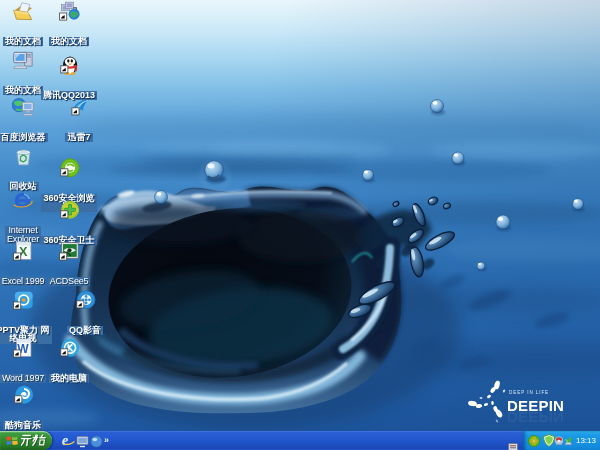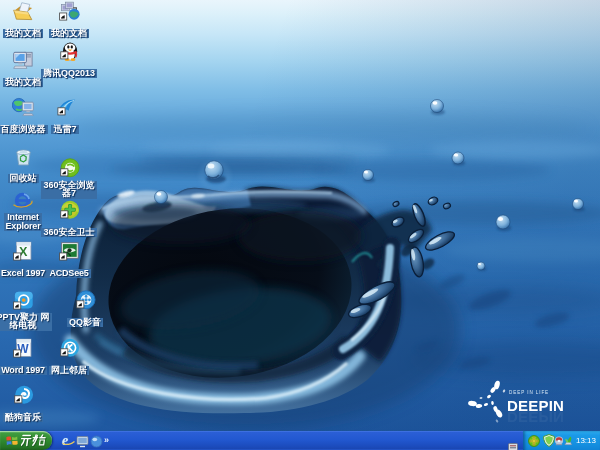--- a/index.html
+++ b/index.html
@@ -1,21 +1,21 @@
 <!DOCTYPE html>
 <html><head>
 <meta charset="utf-8">
 <style>
 html,body{margin:0;padding:0;background:#000}
 #screen{position:relative;width:600px;height:450px;overflow:hidden;font-family:"Liberation Sans",sans-serif}
 #wall{position:absolute;left:0;top:0}
 .cell{position:absolute;width:60px;text-align:center}
 .cell svg{display:block;margin:0 auto}
-.lbl.en{font-weight:bold;letter-spacing:-0.2px}
-.lbl{display:inline-block;margin-top:2px;padding:0 2px 1px;font-size:9px;line-height:8.5px;color:#fff;font-weight:bold;background:#3a6ea5;text-shadow:1px 1px 1px #0a2a52;white-space:pre-line}
+.lbl.en{font-weight:normal;letter-spacing:-0.2px}
+.lbl{display:inline-block;margin-top:15px;padding:0 2px 1px;font-size:9px;line-height:8.5px;color:#fff;font-weight:bold;background:#3a6ea5;text-shadow:1px 1px 1px #0a2a52;white-space:pre-line}
 #taskbar{position:absolute;left:0;top:431px;width:600px;height:19px;background:linear-gradient(#4a7ce8 0%,#2b5fd6 6%,#2258d0 45%,#1c4cbd 80%,#1a46b2 95%,#2b5fd6 100%)}
 #startbtn{position:absolute;left:0;top:0;width:52px;height:19px;border-radius:0 9px 9px 0;background:linear-gradient(#6fc26f 0%,#3f9b3f 12%,#2f8a2f 50%,#257425 85%,#1d611d 100%);box-shadow:inset 0 1px 1px rgba(255,255,255,.45),1px 0 2px rgba(0,0,40,.5)}
 #tray{position:absolute;right:0;top:0;width:77px;height:26px;background:linear-gradient(#31b6f5 0%,#1b9ae8 15%,#1590e0 50%,#0d7bd0 90%,#1590e0 100%);box-shadow:inset 2px 0 3px rgba(0,30,80,.45)}
 .ql{position:absolute}
 #clock{position:absolute;right:4px;top:5px;color:#fff;font-size:8px}
 </style>
 </head>
 <body>
 <div id="screen">
 <svg id="wall" width="600" height="431" viewBox="0 0 600 431">
@@ -264,21 +264,21 @@
 <div class="cell" style="left:-7px;top:50px"><svg width="23" height="20.7" viewBox="0 0 20 18">
 <rect x="11" y="2" width="6.5" height="12" fill="#c3cbdd" stroke="#6f7e9a" stroke-width="0.7"></rect>
 <rect x="12" y="3.5" width="4.5" height="1.4" fill="#8c98b0"></rect>
 <rect x="12" y="5.5" width="4.5" height="1" fill="#8c98b0"></rect>
 <rect x="1.5" y="2" width="11" height="9" rx="1" fill="#dde4f0" stroke="#5a6f94" stroke-width="0.8"></rect>
 <rect x="3" y="3.5" width="8" height="6" fill="#5aa2e8"></rect>
 <path d="M3,3.5 L7,3.5 L3,7.5 Z" fill="#a8d0f5"></path>
 <rect x="5.5" y="11" width="3.5" height="1.6" fill="#aab6c9"></rect>
 <path d="M2.5,14 L12,14 L13,16 L1.5,16 Z" fill="#d6dfeb" stroke="#7c8aa4" stroke-width="0.6"></path>
 </svg><div class="lbl">我的文档</div></div>
-<div class="cell" style="left:39px;top:41px"><svg width="23" height="20.7" viewBox="0 0 20 18">
+<div class="cell" style="left:39px;top:55px"><svg width="23" height="20.7" viewBox="0 0 20 18">
 <ellipse cx="10.5" cy="9" rx="6.2" ry="7.8" fill="#141414"></ellipse>
 <ellipse cx="10.5" cy="5.8" rx="4.6" ry="3.6" fill="#fff"></ellipse>
 <ellipse cx="10.5" cy="12.2" rx="4" ry="4.6" fill="#fff"></ellipse>
 <ellipse cx="9" cy="5.2" rx="1" ry="1.4" fill="#141414"></ellipse>
 <ellipse cx="12" cy="5.2" rx="1" ry="1.4" fill="#141414"></ellipse>
 <path d="M8.5,7.5 L12.5,7.5 L10.5,9 Z" fill="#f6a723"></path>
 <path d="M5.5,8.7 C8,10.3 13,10.3 15.5,8.7 L15,11 C12,12.3 9,12.3 6,11 Z" fill="#e03131"></path>
 <path d="M15.2,9 C16.2,10.5 16,13 15.2,14" fill="none" stroke="#e03131" stroke-width="1.6"></path>
 <ellipse cx="8" cy="16.3" rx="2.2" ry="1.2" fill="#f6a723"></ellipse>
 <ellipse cx="13" cy="16.3" rx="2.2" ry="1.2" fill="#f6a723"></ellipse>
@@ -291,21 +291,21 @@
 <div class="cell" style="left:-7px;top:97px"><svg width="23" height="20.7" viewBox="0 0 20 18">
 <circle cx="6" cy="7" r="5.8" fill="#2f7fd8"></circle>
 <circle cx="6" cy="7" r="5.8" fill="none" stroke="#1c5fae" stroke-width="0.6"></circle>
 <path d="M1.5,4.5 C3.5,2.8 8,2.8 10.3,5 C9,7.2 6.5,8.6 3.8,7.6 C2.6,7 1.8,5.8 1.5,4.5 Z" fill="#4fc46a"></path>
 <path d="M3.5,10.5 C5.5,12 8.5,11.5 10,9.8" fill="none" stroke="#4fc46a" stroke-width="1.6"></path>
 <rect x="9" y="4.5" width="9.5" height="7.5" rx="0.8" fill="#d6dfeb" stroke="#7c8aa4" stroke-width="0.7"></rect>
 <rect x="10.5" y="6" width="6.5" height="4.5" fill="#86b2e8"></rect>
 <rect x="12.5" y="12" width="3" height="1.3" fill="#aab6c9"></rect>
 <path d="M10.5,14.5 L17.5,14.5 L18.5,16 L9.5,16 Z" fill="#cdd5e4" stroke="#7c8aa4" stroke-width="0.5"></path>
 </svg><div class="lbl">百度浏览器</div></div>
-<div class="cell" style="left:35px;top:97px"><svg width="23" height="20.7" viewBox="0 0 20 18">
+<div class="cell" style="left:49px;top:97px"><svg width="23" height="20.7" viewBox="0 0 20 18">
 <path d="M3,13.5 C5.5,5.5 12,1.5 18.5,2.5 C15,5 13.8,8 12.8,12 C10.5,9.8 6.5,11.5 3,13.5 Z" fill="#1f86d8"></path>
 <path d="M3,13.5 C6,9 9,6 14,4 C11.5,6.5 10.5,9 10,11.2 Z" fill="#55b4ec" opacity="0.85"></path>
 <path d="M8.5,9.5 C11,5.5 14.5,3.5 17.5,3" fill="none" stroke="#a8dcf6" stroke-width="1"></path>
 <g>
             <rect x="3.4" y="9.4" width="6.2" height="6.2" fill="#fff" stroke="#444" stroke-width="0.7"></rect>
             <path d="M4.8,14.2 L7.8,14.2 L7.8,11.2 Z" fill="#111"></path>
             <path d="M5,14 L7,12" stroke="#111" stroke-width="1"></path>
           </g>
 </svg><div class="lbl">迅雷7</div></div>
 <div class="cell" style="left:-7px;top:146px"><svg width="23" height="20.7" viewBox="0 0 20 18">
@@ -352,21 +352,21 @@
 </svg><div class="lbl">360安全卫士</div></div>
 <div class="cell" style="left:-7px;top:241px"><svg width="23" height="20.7" viewBox="0 0 20 18">
 <rect x="4" y="1" width="12.5" height="15" fill="#f6fafd" stroke="#8a9ab0" stroke-width="0.7"></rect>
 <rect x="4" y="1" width="12.5" height="3" fill="#dfe9f2"></rect>
 <text x="6" y="13" font-size="11" font-weight="bold" fill="#2e7d32" font-family="Liberation Sans,sans-serif">X</text>
 <g>
             <rect x="1.4" y="10.4" width="6.2" height="6.2" fill="#fff" stroke="#444" stroke-width="0.7"></rect>
             <path d="M2.8,15.2 L5.8,15.2 L5.8,12.2 Z" fill="#111"></path>
             <path d="M3,15 L5,13" stroke="#111" stroke-width="1"></path>
           </g>
-</svg><div class="lbl en">Excel 1997</div></div>
+</svg><div class="lbl en">Excel 1999</div></div>
 <div class="cell" style="left:39px;top:241px"><svg width="23" height="20.7" viewBox="0 0 20 18">
 <rect x="3" y="1.5" width="14.5" height="13.5" fill="#f2f6f2" stroke="#667" stroke-width="0.7"></rect>
 <rect x="4.2" y="2.7" width="12.1" height="11.1" fill="#1e7a34"></rect>
 <path d="M5,8 C7,5.5 13,5.5 15.5,8 C13,10.5 7,10.5 5,8 Z" fill="#e8f2e8"></path>
 <circle cx="10" cy="8" r="1.8" fill="#14301c"></circle>
 <path d="M4.5,13 L8,9.5 L11,13" fill="none" stroke="#0f3a1c" stroke-width="1.2"></path>
 <g>
             <rect x="1.4" y="10.4" width="6.2" height="6.2" fill="#fff" stroke="#444" stroke-width="0.7"></rect>
             <path d="M2.8,15.2 L5.8,15.2 L5.8,12.2 Z" fill="#111"></path>
             <path d="M3,15 L5,13" stroke="#111" stroke-width="1"></path>
@@ -412,21 +412,21 @@
 </svg><div class="lbl en">Word 1997</div></div>
 <div class="cell" style="left:39px;top:338px"><svg width="23" height="20.7" viewBox="0 0 20 18">
 <circle cx="10.5" cy="8.5" r="7.8" fill="#2da5e0"></circle>
 <circle cx="10.5" cy="8.5" r="4.8" fill="none" stroke="#fff" stroke-width="1.4"></circle>
 <path d="M9,5.5 L9,11.5 M9,8.5 L12.5,5.5 M9.5,8 L12.5,11.5" stroke="#fff" stroke-width="1.5" fill="none"></path>
 <g>
             <rect x="2.4" y="9.4" width="6.2" height="6.2" fill="#fff" stroke="#444" stroke-width="0.7"></rect>
             <path d="M3.8,14.2 L6.8,14.2 L6.8,11.2 Z" fill="#111"></path>
             <path d="M4,14 L6,12" stroke="#111" stroke-width="1"></path>
           </g>
-</svg><div class="lbl">网上邻居</div></div>
+</svg><div class="lbl">我的电脑</div></div>
 <div class="cell" style="left:-7px;top:385px"><svg width="23" height="20.7" viewBox="0 0 20 18">
 <circle cx="10.5" cy="8.5" r="7.8" fill="#2b9ae0"></circle>
 <path d="M10.5,3.5 C14,3.5 15.5,6.5 14.5,9 C13.5,11.5 10.5,12 9,10.5 C7.8,9.2 8.5,7 10.3,7 C11.5,7 12,8 11.6,9" fill="none" stroke="#fff" stroke-width="1.8"></path>
 <circle cx="10.7" cy="8.3" r="1.1" fill="#fff"></circle>
 <g>
             <rect x="2.4" y="9.4" width="6.2" height="6.2" fill="#fff" stroke="#444" stroke-width="0.7"></rect>
             <path d="M3.8,14.2 L6.8,14.2 L6.8,11.2 Z" fill="#111"></path>
             <path d="M4,14 L6,12" stroke="#111" stroke-width="1"></path>
           </g>
 </svg><div class="lbl">酷狗音乐</div></div>

